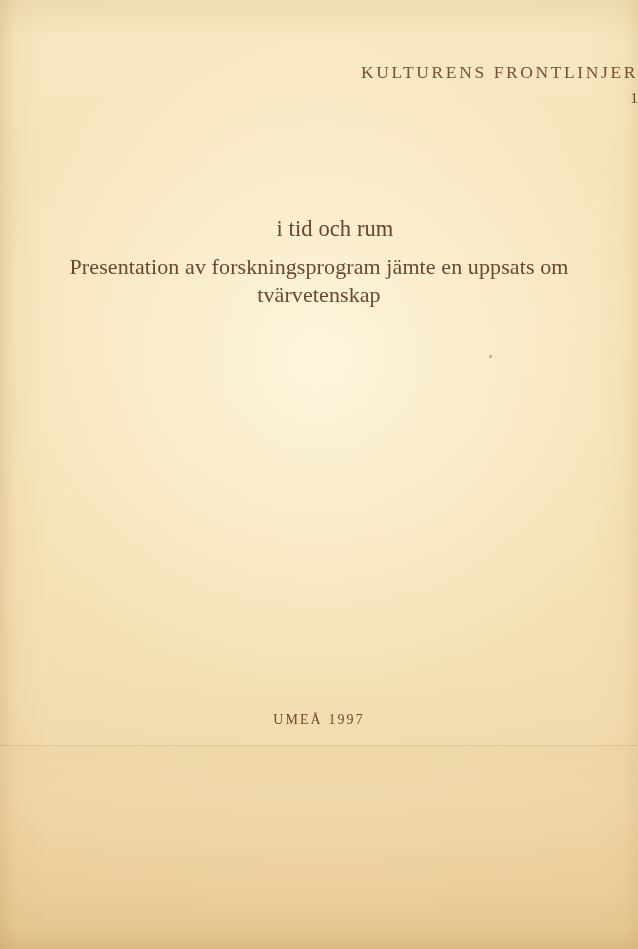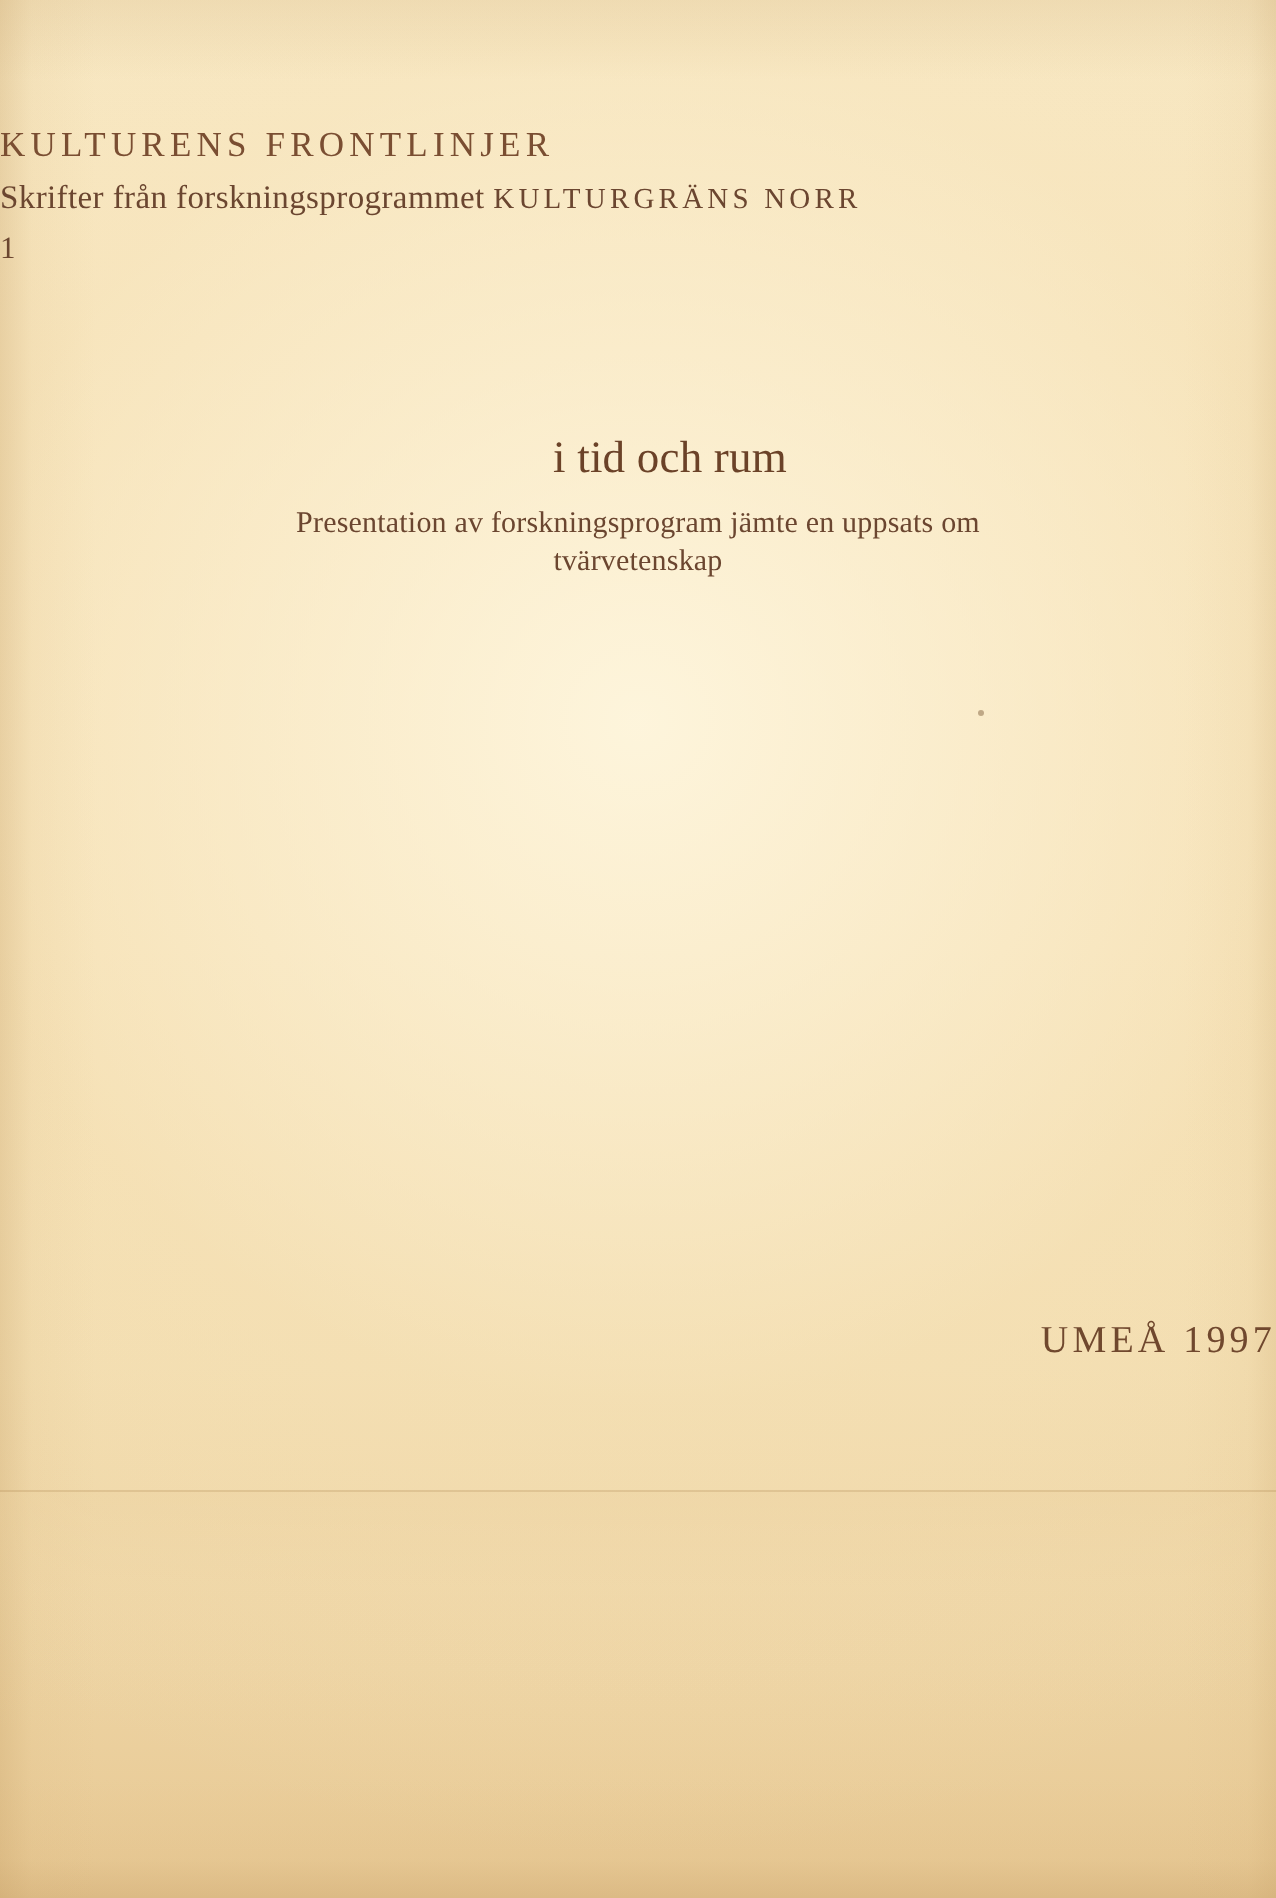--- a/index.html
+++ b/index.html
@@ -41,21 +41,21 @@
     inset: 0;
     z-index: 2;
   }
 
   
   .series-block {
     position: absolute;
     top: 62px;
     left: 0;
     right: 0;
-    text-align: left;
+    text-align: right;
     color: #6e4a33;
   }
   .series-title {
     font-size: 17.5px;
     letter-spacing: 2.6px;
     color: #7a4e32;
     margin-bottom: 6px;
     white-space: nowrap;
   }
   .series-sub {
@@ -88,21 +88,21 @@
     line-height: 1.28;
     color: #6b4228;
     letter-spacing: 0.1px;
   }
   .main-title .line2 {
     display: block;
     margin-left: 32px;
   }
   .subtitle {
     margin-top: 9px;
-    font-size: 15px;
+    font-size: 22px;
     line-height: 1.3;
     color: #6b4630;
     letter-spacing: 0.1px;
   }
   .subtitle .line2 {
     display: block;
   }
 
   
   .speck {
@@ -111,25 +111,25 @@
     left: 489px;
     width: 3px;
     height: 3px;
     border-radius: 50%;
     background: rgba(120, 86, 50, 0.45);
   }
 
   
   .imprint {
     position: absolute;
-    top: 660px;
+    top: 712px;
     left: 0;
     right: 0;
-    text-align: right;
-    font-size: 19px;
+    text-align: center;
+    font-size: 14px;
     letter-spacing: 2.1px;
     color: #70482e;
   }
 
   
   .crease {
     position: absolute;
     left: 0;
     right: 0;
     top: 745px;
@@ -147,23 +147,20 @@
   }
 </style>
 </head>
 <body>
 
 <div class="page">
   <div class="content">
 
     <div class="series-block">
       <div class="series-title">KULTURENS FRONTLINJER</div>
-      <div class="series-sub">
-        <span>Skrifter från forskningsprogrammet </span><span class="smallcaps">KULTURGRÄNS NORR</span>
-      </div>
       <div class="series-number">1</div>
     </div>
 
     <div class="title-block">
       <div class="main-title">
         <span class="line2">i tid och rum</span>
       </div>
       <div class="subtitle">
         <span>Presentation av forskningsprogram jämte en uppsats om</span>
         <span class="line2">tvärvetenskap</span>

